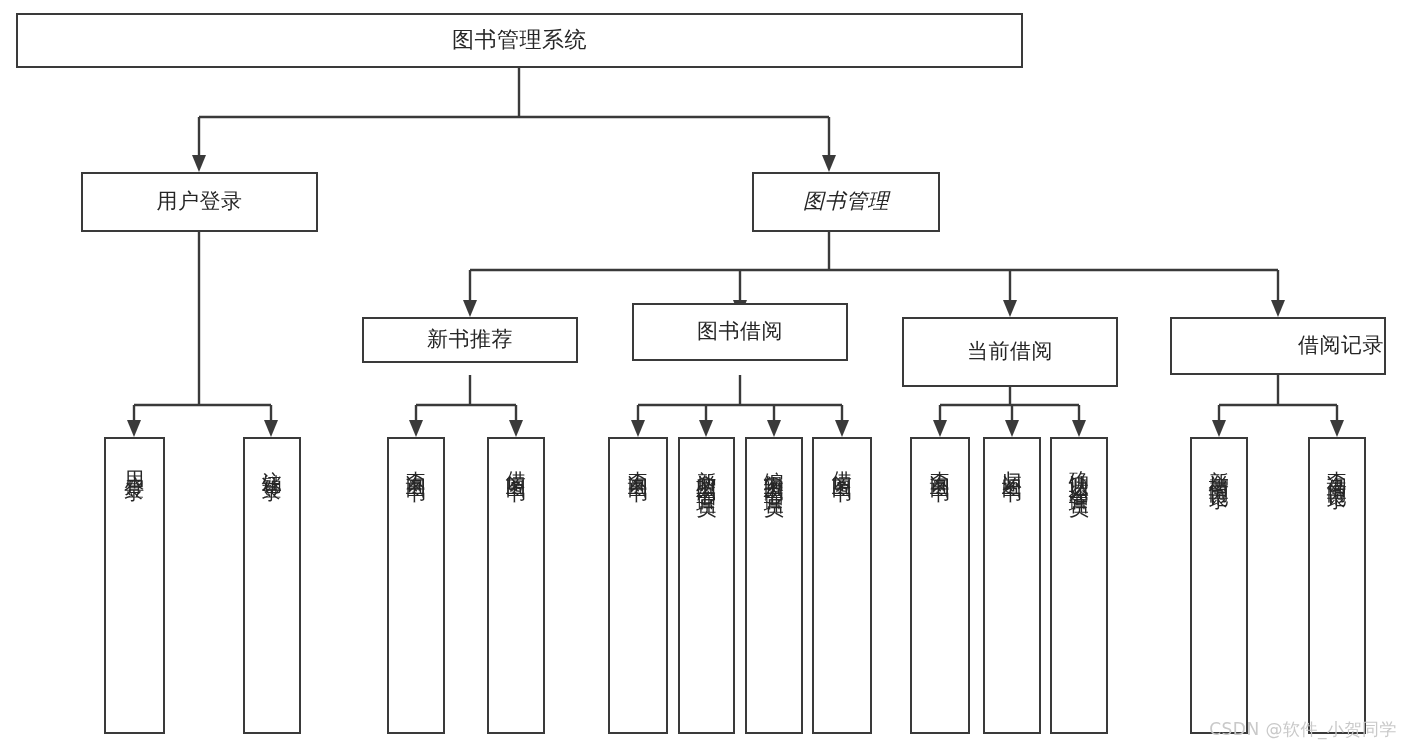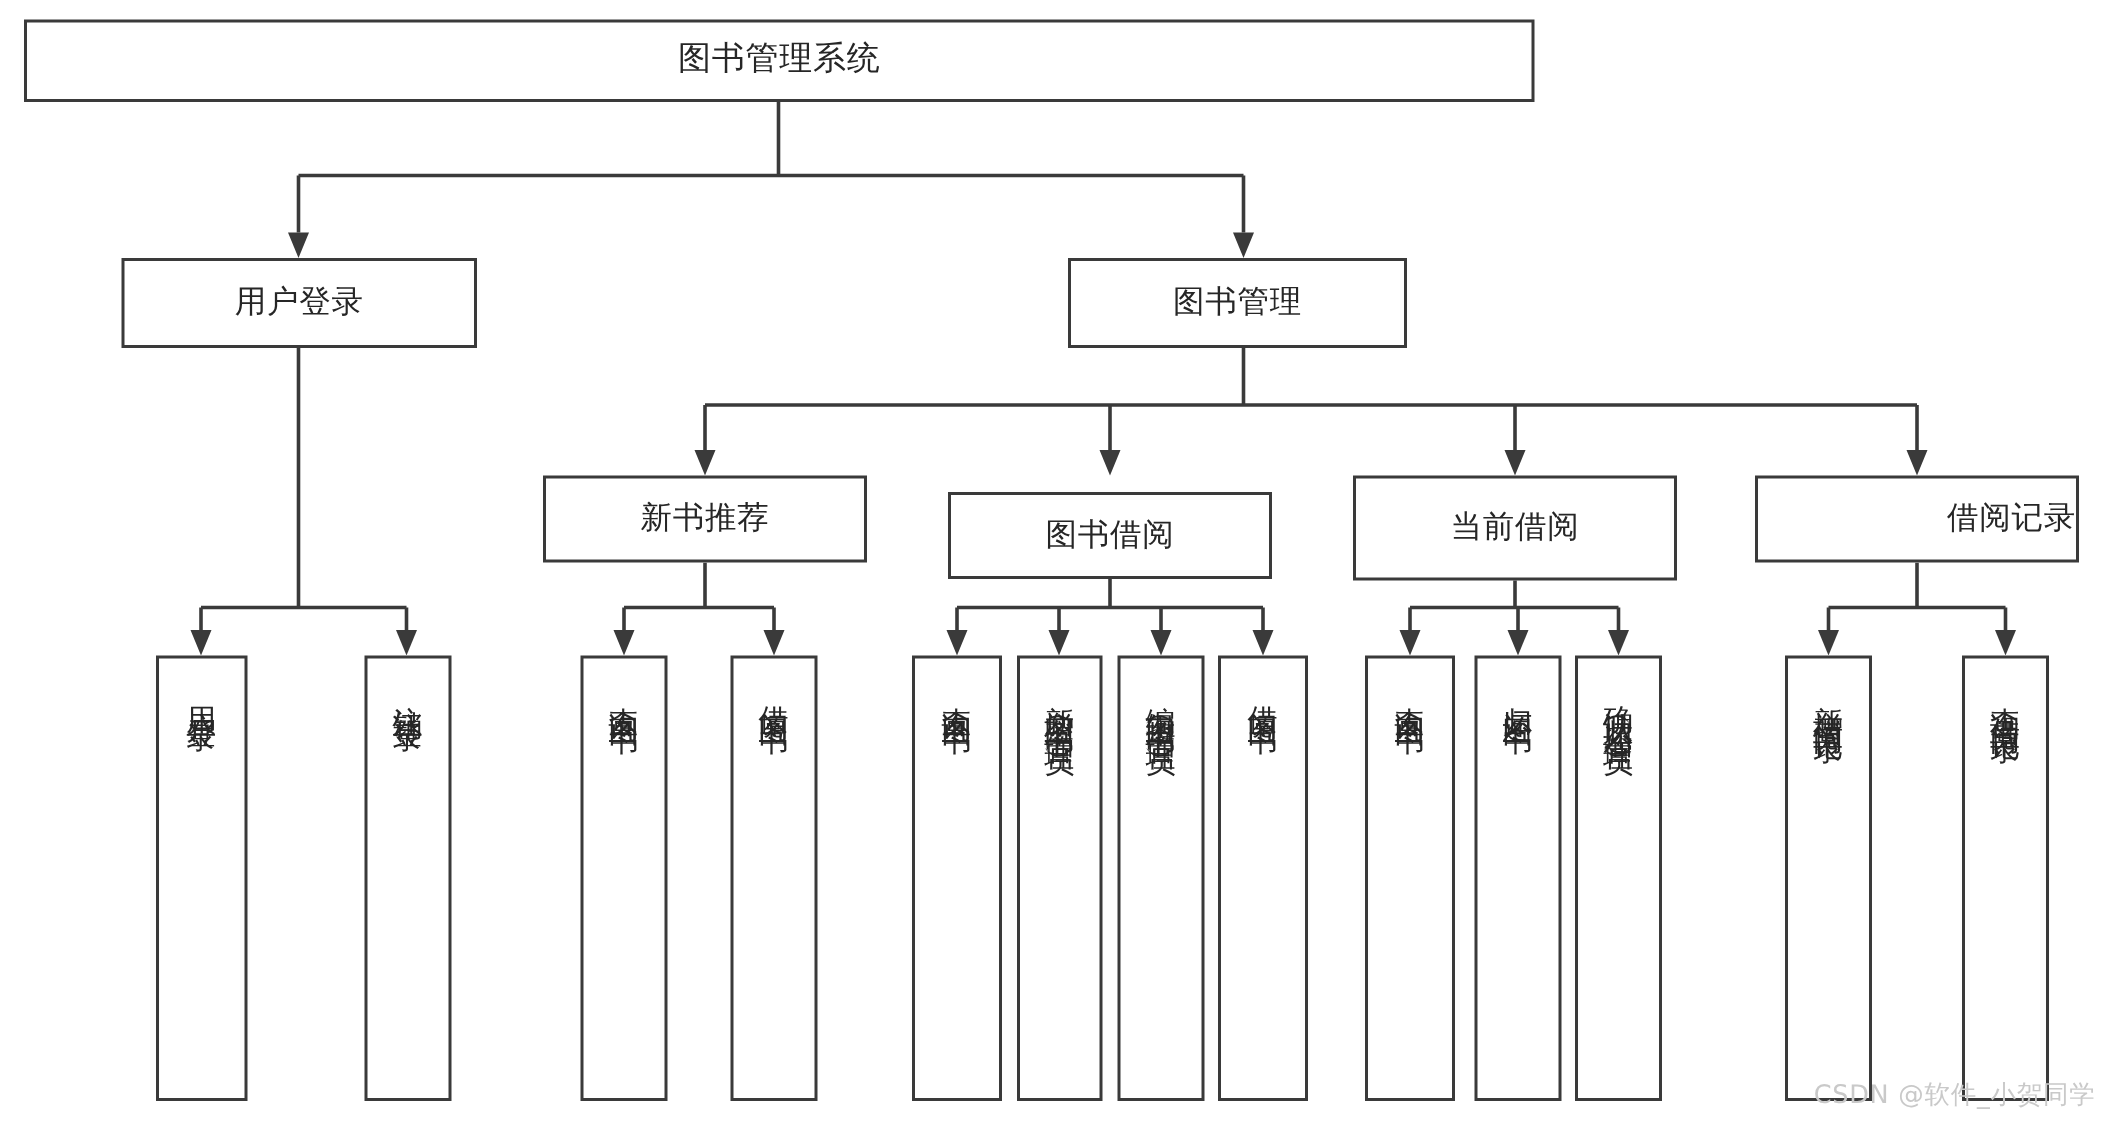--- a/index.html
+++ b/index.html
@@ -140,27 +140,27 @@
       <path d="M1337,405 L1337,420" class="wire"></path>
       <polygon points="1330,420 1344,420 1337,437" class="arrow-head"></polygon>
     </svg>
   <div id="nodes">
       <div class="node horiz title" style="left: 16px; top: 13px; width: 1007px; height: 55px;">
         <span class="node-label">图书管理系统</span>
       </div>
       <div class="node horiz" style="left: 81px; top: 172px; width: 237px; height: 60px;">
         <span class="node-label">用户登录</span>
       </div>
-      <div class="node horiz" style="left: 712px; top: 172px; width: 226px; height: 60px;">
+      <div class="node horiz" style="left: 752px; top: 172px; width: 188px; height: 60px; font-style: italic;">
         <span class="node-label">图书管理</span>
       </div>
-      <div class="node horiz" style="left: 362px; top: 317px; width: 216px; height: 58px;">
+      <div class="node horiz" style="left: 362px; top: 317px; width: 216px; height: 46px;">
         <span class="node-label">新书推荐</span>
       </div>
-      <div class="node horiz" style="left: 632px; top: 328px; width: 216px; height: 58px;">
+      <div class="node horiz" style="left: 632px; top: 303px; width: 216px; height: 58px;">
         <span class="node-label">图书借阅</span>
       </div>
       <div class="node horiz" style="left: 902px; top: 317px; width: 216px; height: 70px; align-items: center;">
         <span class="node-label">当前借阅</span>
       </div>
       <div class="node horiz" style="left: 1170px; top: 317px; width: 216px; height: 58px; justify-content: flex-end;">
         <span class="node-label">借阅记录</span>
       </div>
       <div class="node vert" style="left: 104px; top: 437px; width: 61px; height: 297px;">
         <span class="node-label">用户登录</span>

